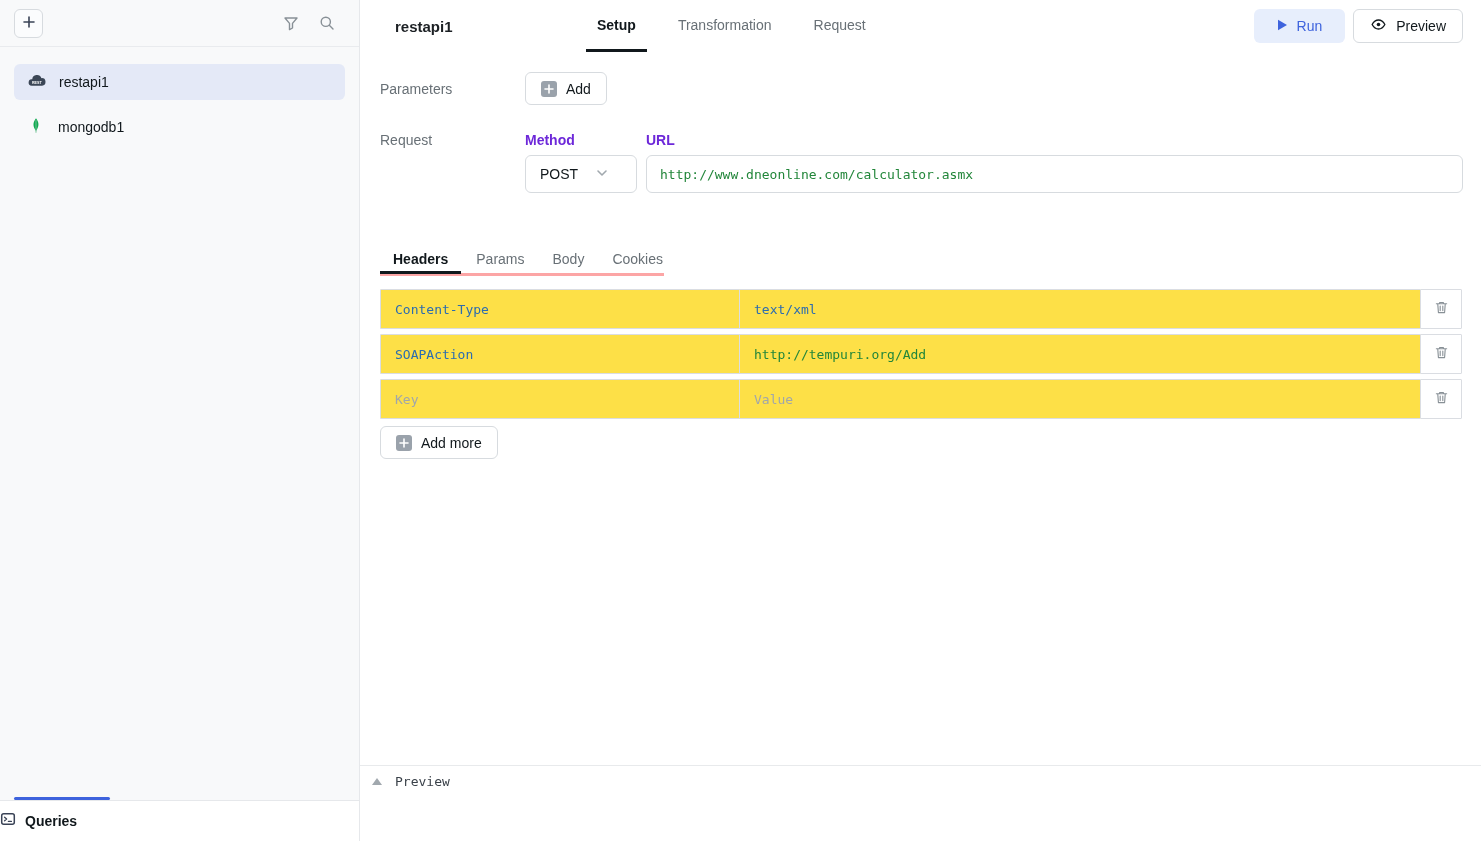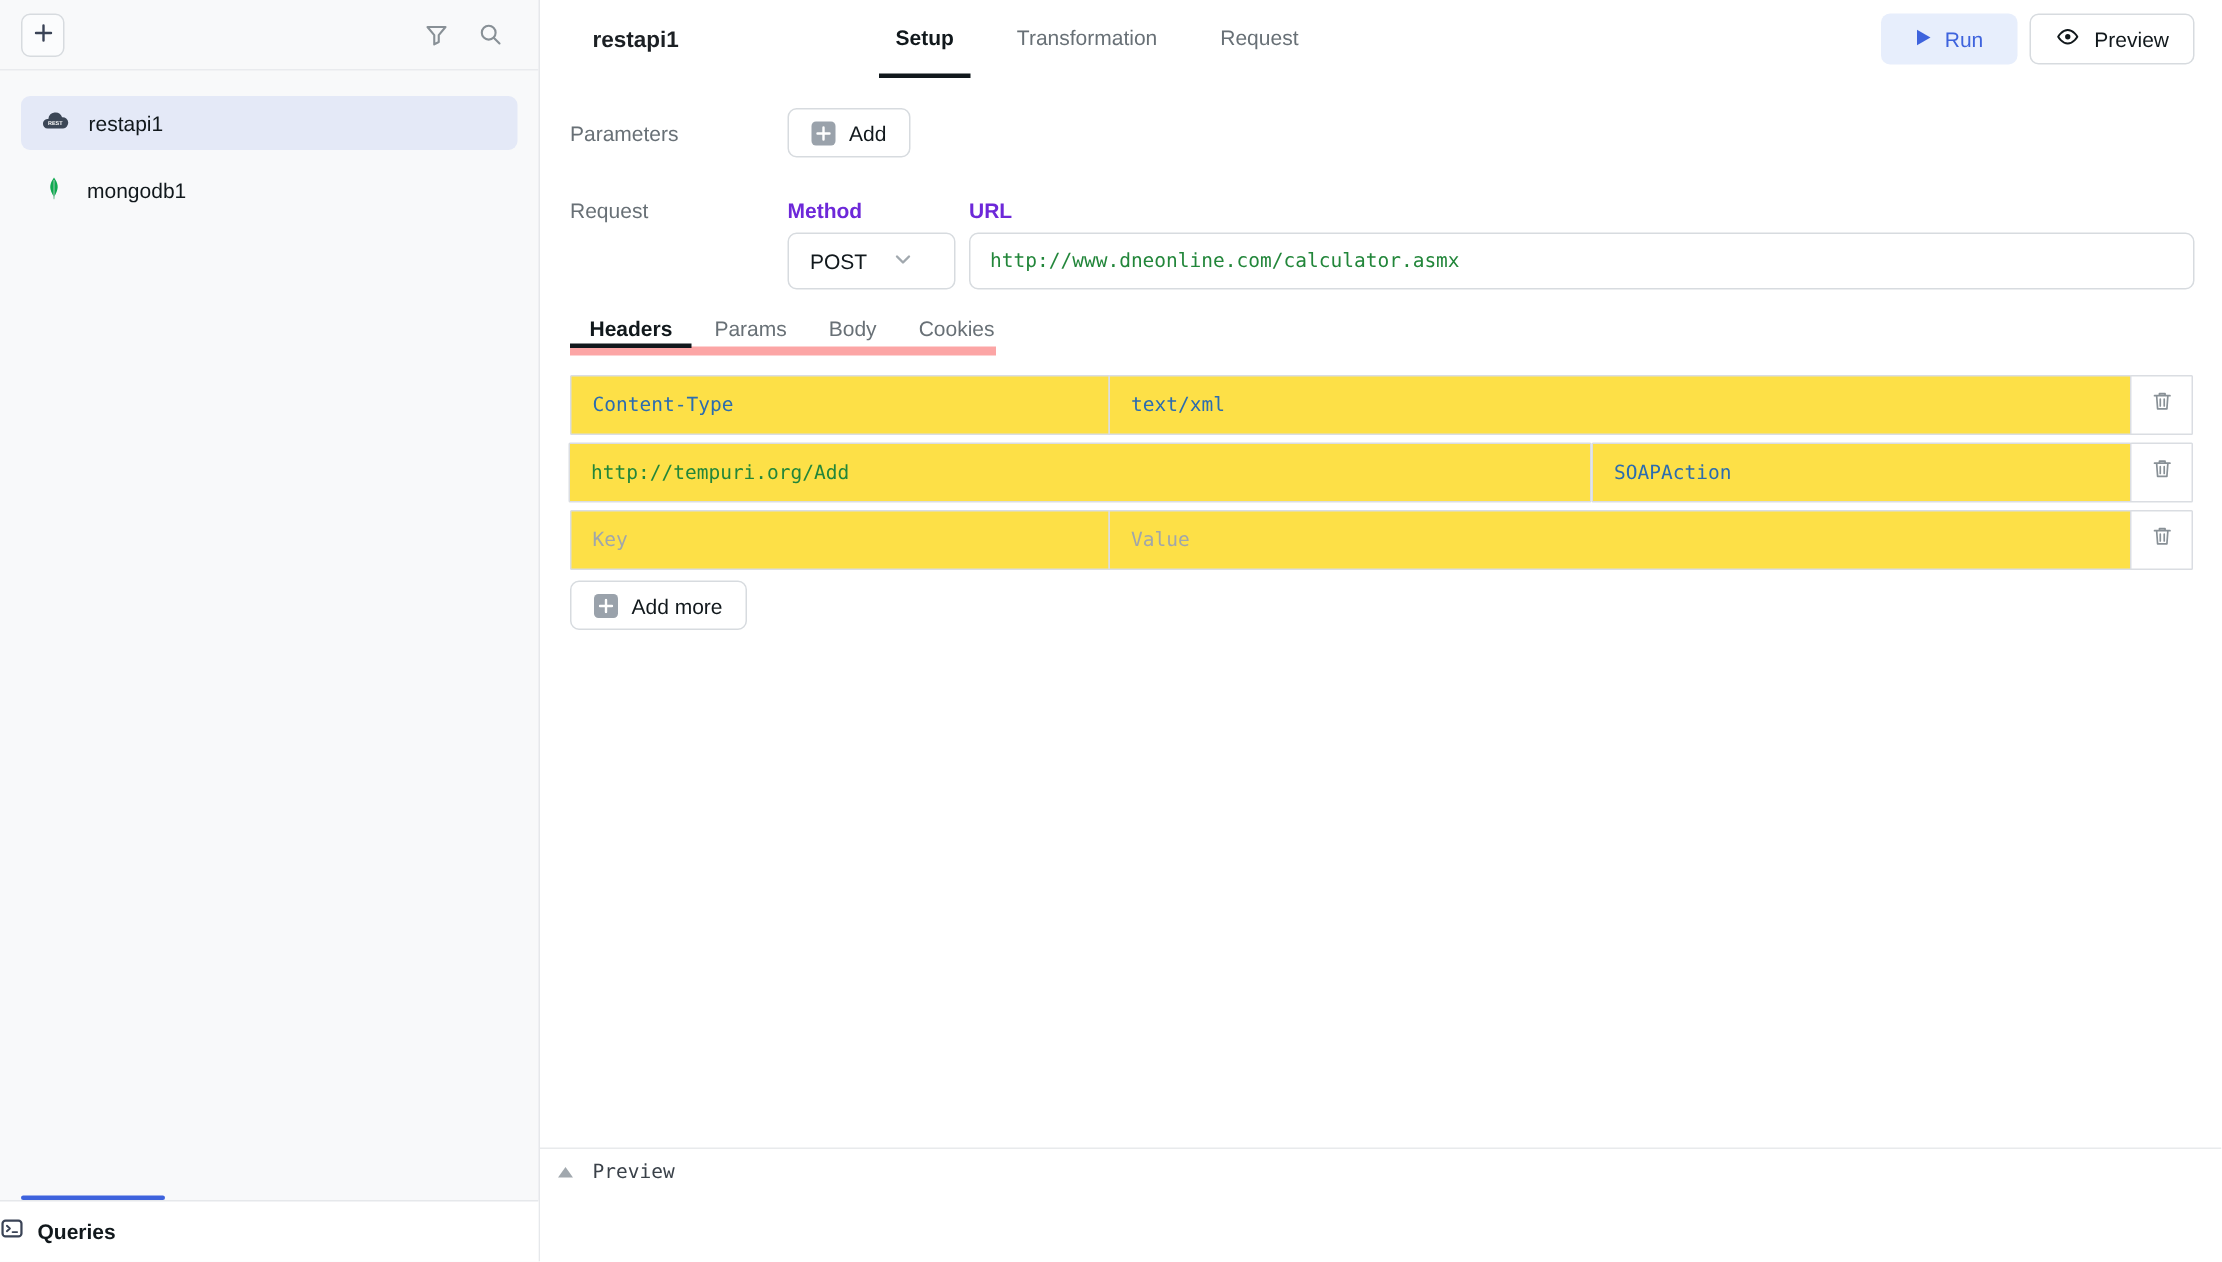--- a/index.html
+++ b/index.html
@@ -39,21 +39,21 @@
 
   .row2 { display:flex; align-items:flex-start; margin-top:27px; }
   .request-fields { flex:1; display:flex; gap:9px; }
   .field { display:flex; flex-direction:column; }
   .field-label { font-size:14px; font-weight:700; color:#6d28d9; margin-bottom:7px; }
   .method-field { width:112px; flex:none; }
   .url-field { flex:1; }
   .select-box { height:38px; border:1px solid #d7dbdf; border-radius:6px; background:#fff; display:flex; align-items:center; justify-content:space-between; padding:0 26px 0 14px; font-size:14px; color:#11181c; cursor:pointer; }
   .url-input { height:38px; border:1px solid #d7dbdf; border-radius:6px; padding:0 13px; font-family:"DejaVu Sans Mono", monospace; font-size:13px; width:100%; outline:none; }
 
-  .subtabs { margin-top:15px; width:284px; display:flex; gap:2px; border-bottom:6px solid #fca5a5; height:29px; }
+  .subtabs { margin-top:54px; width:284px; display:flex; gap:2px; border-bottom:3px solid #fca5a5; height:29px; }
   .stab { padding:0 13px; font-size:14px; color:#687076; display:flex; align-items:center; border-bottom:3px solid transparent; margin-bottom:-1px; cursor:pointer; }
   .stab.active { color:#11181c; font-weight:700; border-bottom-color:#11181c; }
 
   .kv-table { margin-top:13px; margin-right:1px; }
   .kv-row { display:flex; height:40px; margin-bottom:5px; }
   .cell-input { border:1px solid #dadde2; background:#fde047; height:40px; padding:0 14px; font-family:"DejaVu Sans Mono", monospace; font-size:13px; outline:none; border-radius:1px; }
   .cell-key { width:360px; flex:none; }
   .cell-val { flex:1; margin-left:-1px; }
   .cell-trash { width:42px; flex:none; margin-left:-1px; border:1px solid #dadde2; background:#fff; display:flex; align-items:center; justify-content:center; cursor:pointer; border-radius:1px; }
   .code-blue { color:#2b6cb0; }
@@ -205,22 +205,22 @@
           <input class="cell-input cell-val code-blue" type="text" value="text/xml" style="">
           <div class="cell-trash">
             <span>
               <svg width="15" height="15" viewBox="0 0 16 16">
                   <path d="M2.5 4h11M6 4V2.6h4V4M4 4l.7 9.4h6.6L12 4M6.6 6.5v4.8M9.4 6.5v4.8" fill="none" stroke="#889096" stroke-width="1.2" stroke-linecap="round" stroke-linejoin="round"></path>
                 </svg>
             </span>
           </div>
         </div>
         <div class="kv-row">
+          <input class="cell-input cell-key code-blue" type="text" value="SOAPAction" style="">
           <input class="cell-input cell-val code-green" type="text" value="http://tempuri.org/Add" style="">
-          <input class="cell-input cell-key code-blue" type="text" value="SOAPAction" style="">
           <div class="cell-trash">
             <span>
               <svg width="15" height="15" viewBox="0 0 16 16">
                   <path d="M2.5 4h11M6 4V2.6h4V4M4 4l.7 9.4h6.6L12 4M6.6 6.5v4.8M9.4 6.5v4.8" fill="none" stroke="#889096" stroke-width="1.2" stroke-linecap="round" stroke-linejoin="round"></path>
                 </svg>
             </span>
           </div>
         </div>
         <div class="kv-row">
           <input class="cell-input cell-key" type="text" placeholder="Key" style="">

